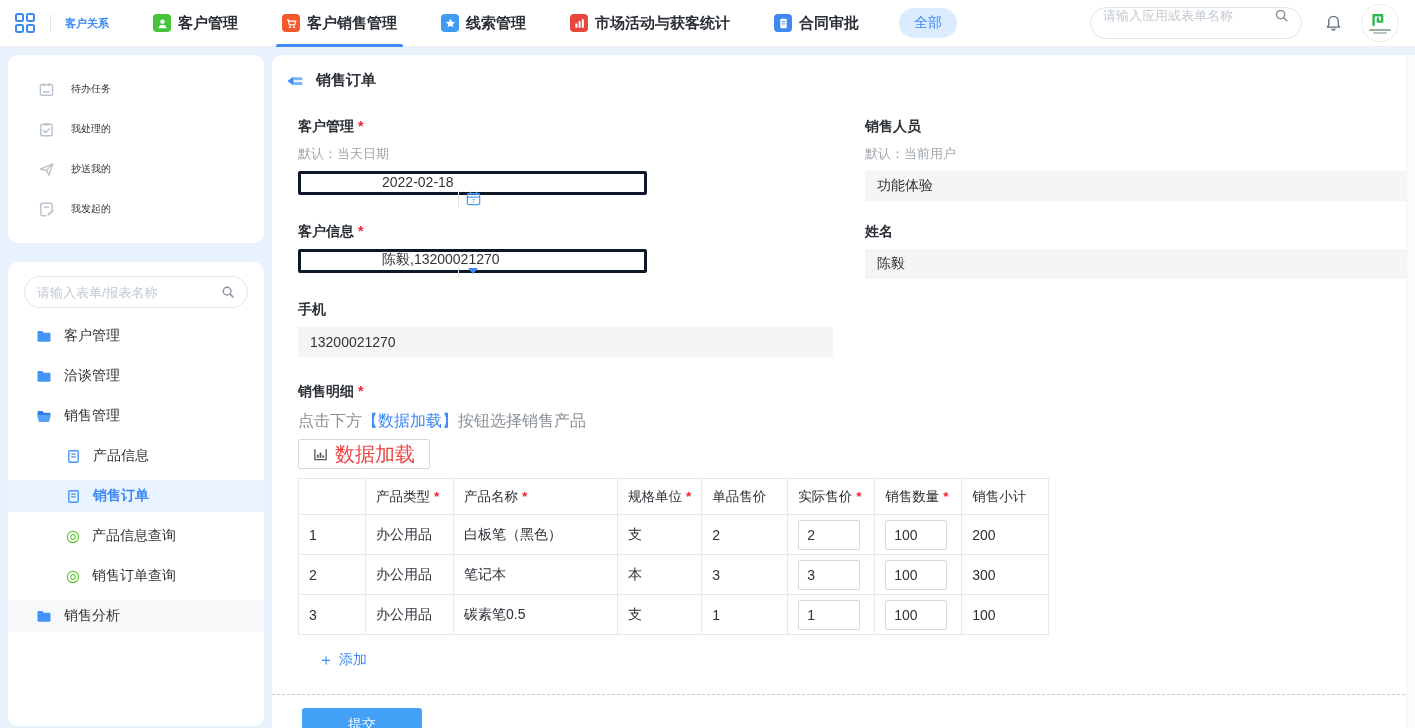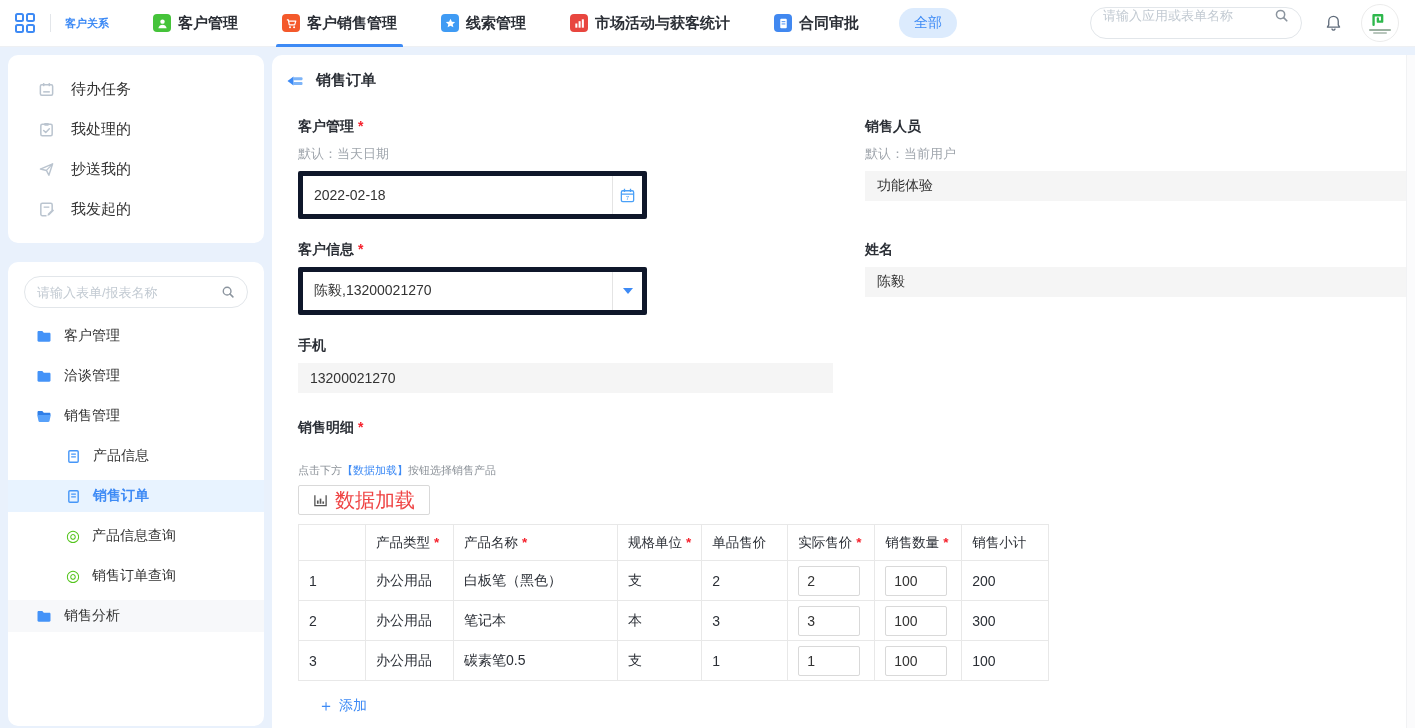--- a/index.html
+++ b/index.html
@@ -27,21 +27,21 @@
   .bell { margin-left:22px; cursor:pointer; display:flex; }
   .logo-circle { margin-left:18px; width:38px; height:38px; border-radius:50%; border:1px solid #ececec; display:flex; flex-direction:column; align-items:center; justify-content:center; cursor:pointer; background:#fff; }
   .logo-tinytext { width:22px; height:2px; background:#9ab0a0; margin-top:2px; border-radius:1px; }
   .logo-tinytext2 { width:14px; height:2px; background:#b9c6bd; margin-top:1px; border-radius:1px; }
 
   
   .sidebar-card1 {
     position:absolute; left:8px; top:55px; width:256px; background:#fff;
     border-radius:10px; padding:14px 0;
   }
-  .quick-item { height:40px; display:flex; align-items:center; padding-left:30px; gap:16px; font-size:15px; color:#333; cursor:pointer; }
+  .quick-item { height:40px; display:flex; align-items:center; padding-left:30px; gap:16px; font-size:10px; color:#333; cursor:pointer; }
   .sidebar-card2 {
     position:absolute; left:8px; top:262px; width:256px; bottom:2px; background:#fff;
     border-radius:10px; padding-top:10px; overflow:hidden;
   }
   .sb-search { margin:4px 16px 12px 16px; height:32px; border:1px solid #e2e6ea; border-radius:16px; display:flex; align-items:center; padding:0 12px; }
   .sb-search input { border:none; outline:none; flex:1; font-size:13px; color:#333; background:transparent; min-width:0; }
   .sb-search input::placeholder { color:#c2cad2; }
   .tree-item { height:32px; margin:8px 0; display:flex; align-items:center; gap:12px; font-size:14px; color:#333; cursor:pointer; }
   .tree-item.lvl1 { padding-left:28px; }
   .tree-item.lvl2 { padding-left:58px; }
@@ -58,27 +58,27 @@
   .main-header { display:flex; align-items:center; gap:12px; padding:16px 0 6px 14px; }
   .main-title { font-size:15px; font-weight:bold; color:#2b2f36; }
   .back-btn { display:flex; cursor:pointer; }
   .form { padding:22px 0 0 26px; }
   .form-row { display:flex; margin-bottom:22px; }
   .col-left { width:535px; margin-right:43px; }
   .col-right { width:550px; }
   .f-label { font-size:14px; font-weight:bold; color:#2b2f36; }
   .f-star { color:#f5222d; margin-left:4px; font-weight:bold; }
   .f-hint { font-size:13px; color:#a0a6ad; margin-top:9px; }
-  .f-inputwrap { margin-top:8px; width:349px; height:48px; border:5px solid #0f172a; border-radius:2px; display:flex; align-items:center; background:#fff; }
+  .f-inputwrap { margin-top:8px; width:349px; height:24px; border:3px solid #0f172a; border-radius:2px; display:flex; align-items:center; background:#fff;flex-direction:column; }
   .f-inputwrap input { border:none; outline:none; flex:1; padding:0 11px; font-size:14px; color:#333; min-width:0; background:transparent; }
   .f-addon { width:30px; height:100%; border-left:1px solid #e4e4e4; display:flex; align-items:center; justify-content:center; cursor:pointer; }
   .caret-down { width:0; height:0; border-left:5px solid transparent; border-right:5px solid transparent; border-top:6px solid #3d8af5; }
   .f-readonly { margin-top:8px; height:30px; background:#f5f5f5; display:flex; align-items:center; padding:0 12px; font-size:14px; color:#333; }
   .w-550 { width:550px; } .w-535 { width:535px; }
-  .detail-hint { font-size:11px; color:#8a9097; margin-top:26px; }
+  .detail-hint { font-size:16px; color:#8a9097; margin-top:10px; }
   .detail-hint .link { color:#3d8af5; cursor:pointer; }
   .load-btn { margin-top:7px; height:30px; border:1px solid #d9d9d9; border-radius:2px; background:#fff; display:inline-flex; align-items:center; gap:7px; padding:0 14px; font-size:20px; color:#ef4444; cursor:pointer; }
   table.detail { border-collapse:collapse; margin-top:9px; }
   table.detail th, table.detail td { border:1px solid #e8e8e8; font-weight:normal; text-align:left; padding:0 10px; font-size:13.5px; color:#2b2f36; }
   table.detail th { height:36px; white-space:nowrap; }
   table.detail td { height:40px; font-size:14px; }
   td.idx, th.idx { width:67px; text-align:center; }
   .cw1{width:88px;} .cw2{width:164px;} .cw3{width:84px;} .cw4{width:86px;} .cw5{width:87px;} .cw6{width:87px;} .cw7{width:87px;}
   .cell-input { width:62px; height:30px; border:1px solid #d9d9d9; border-radius:2px; padding:0 8px; font-size:14px; color:#333; outline:none; }
   .add-row { margin-top:16px; margin-left:20px; display:inline-flex; align-items:center; gap:5px; color:#3d8af5; font-size:14px; cursor:pointer; }

